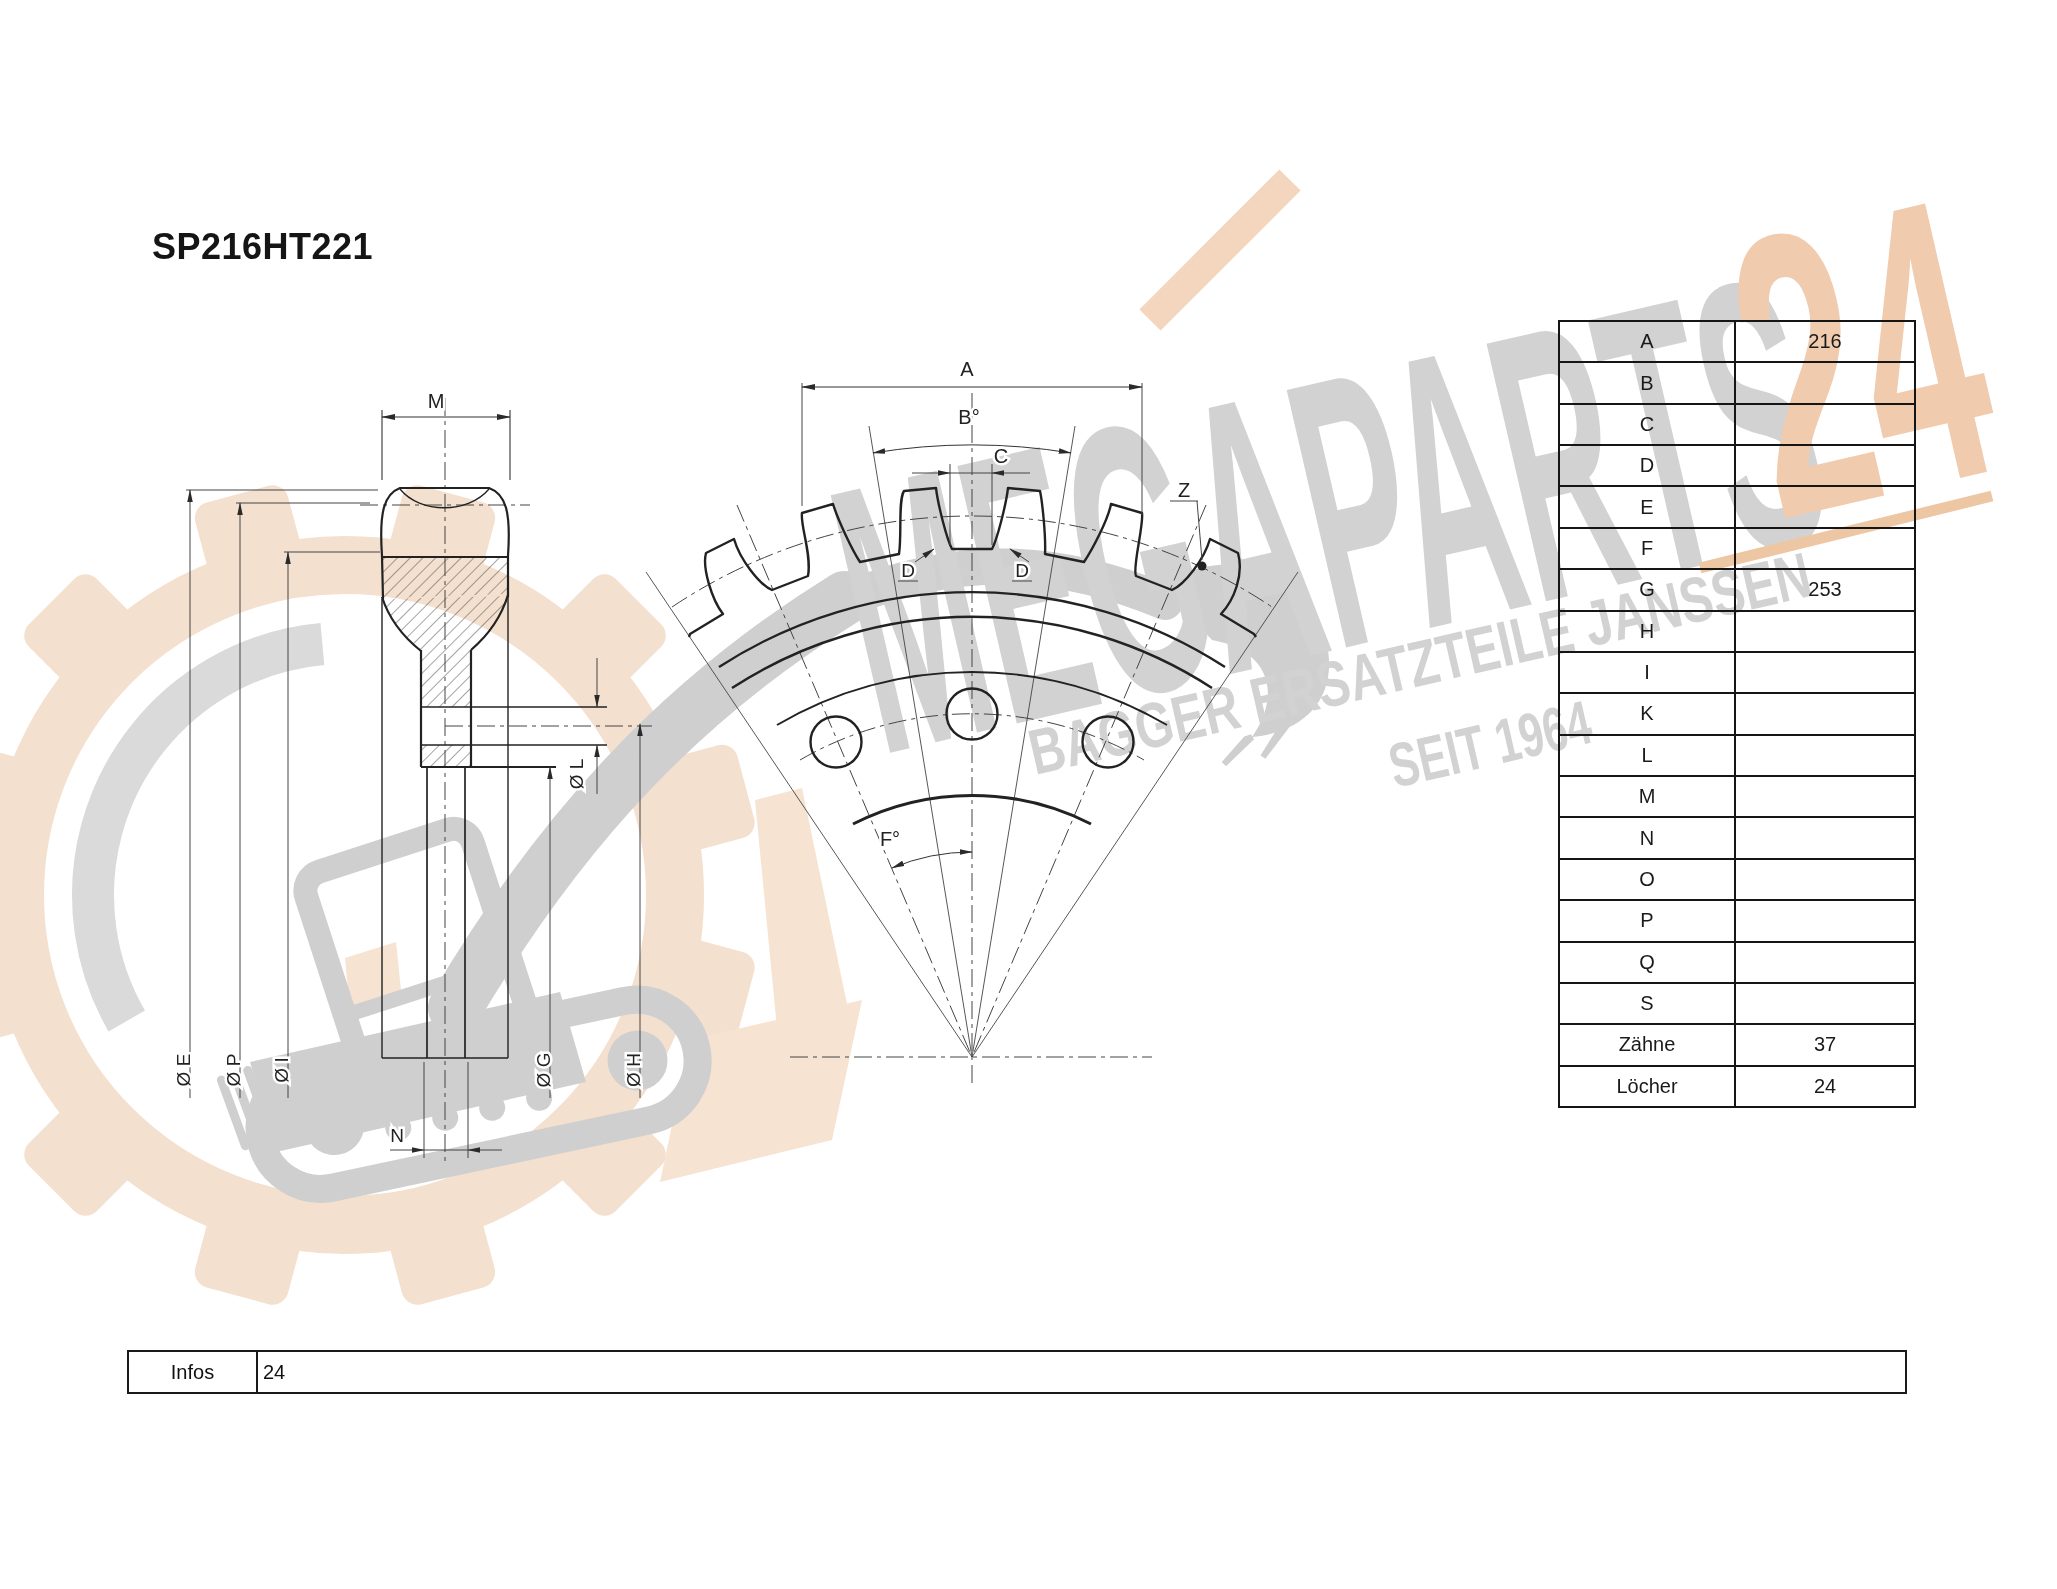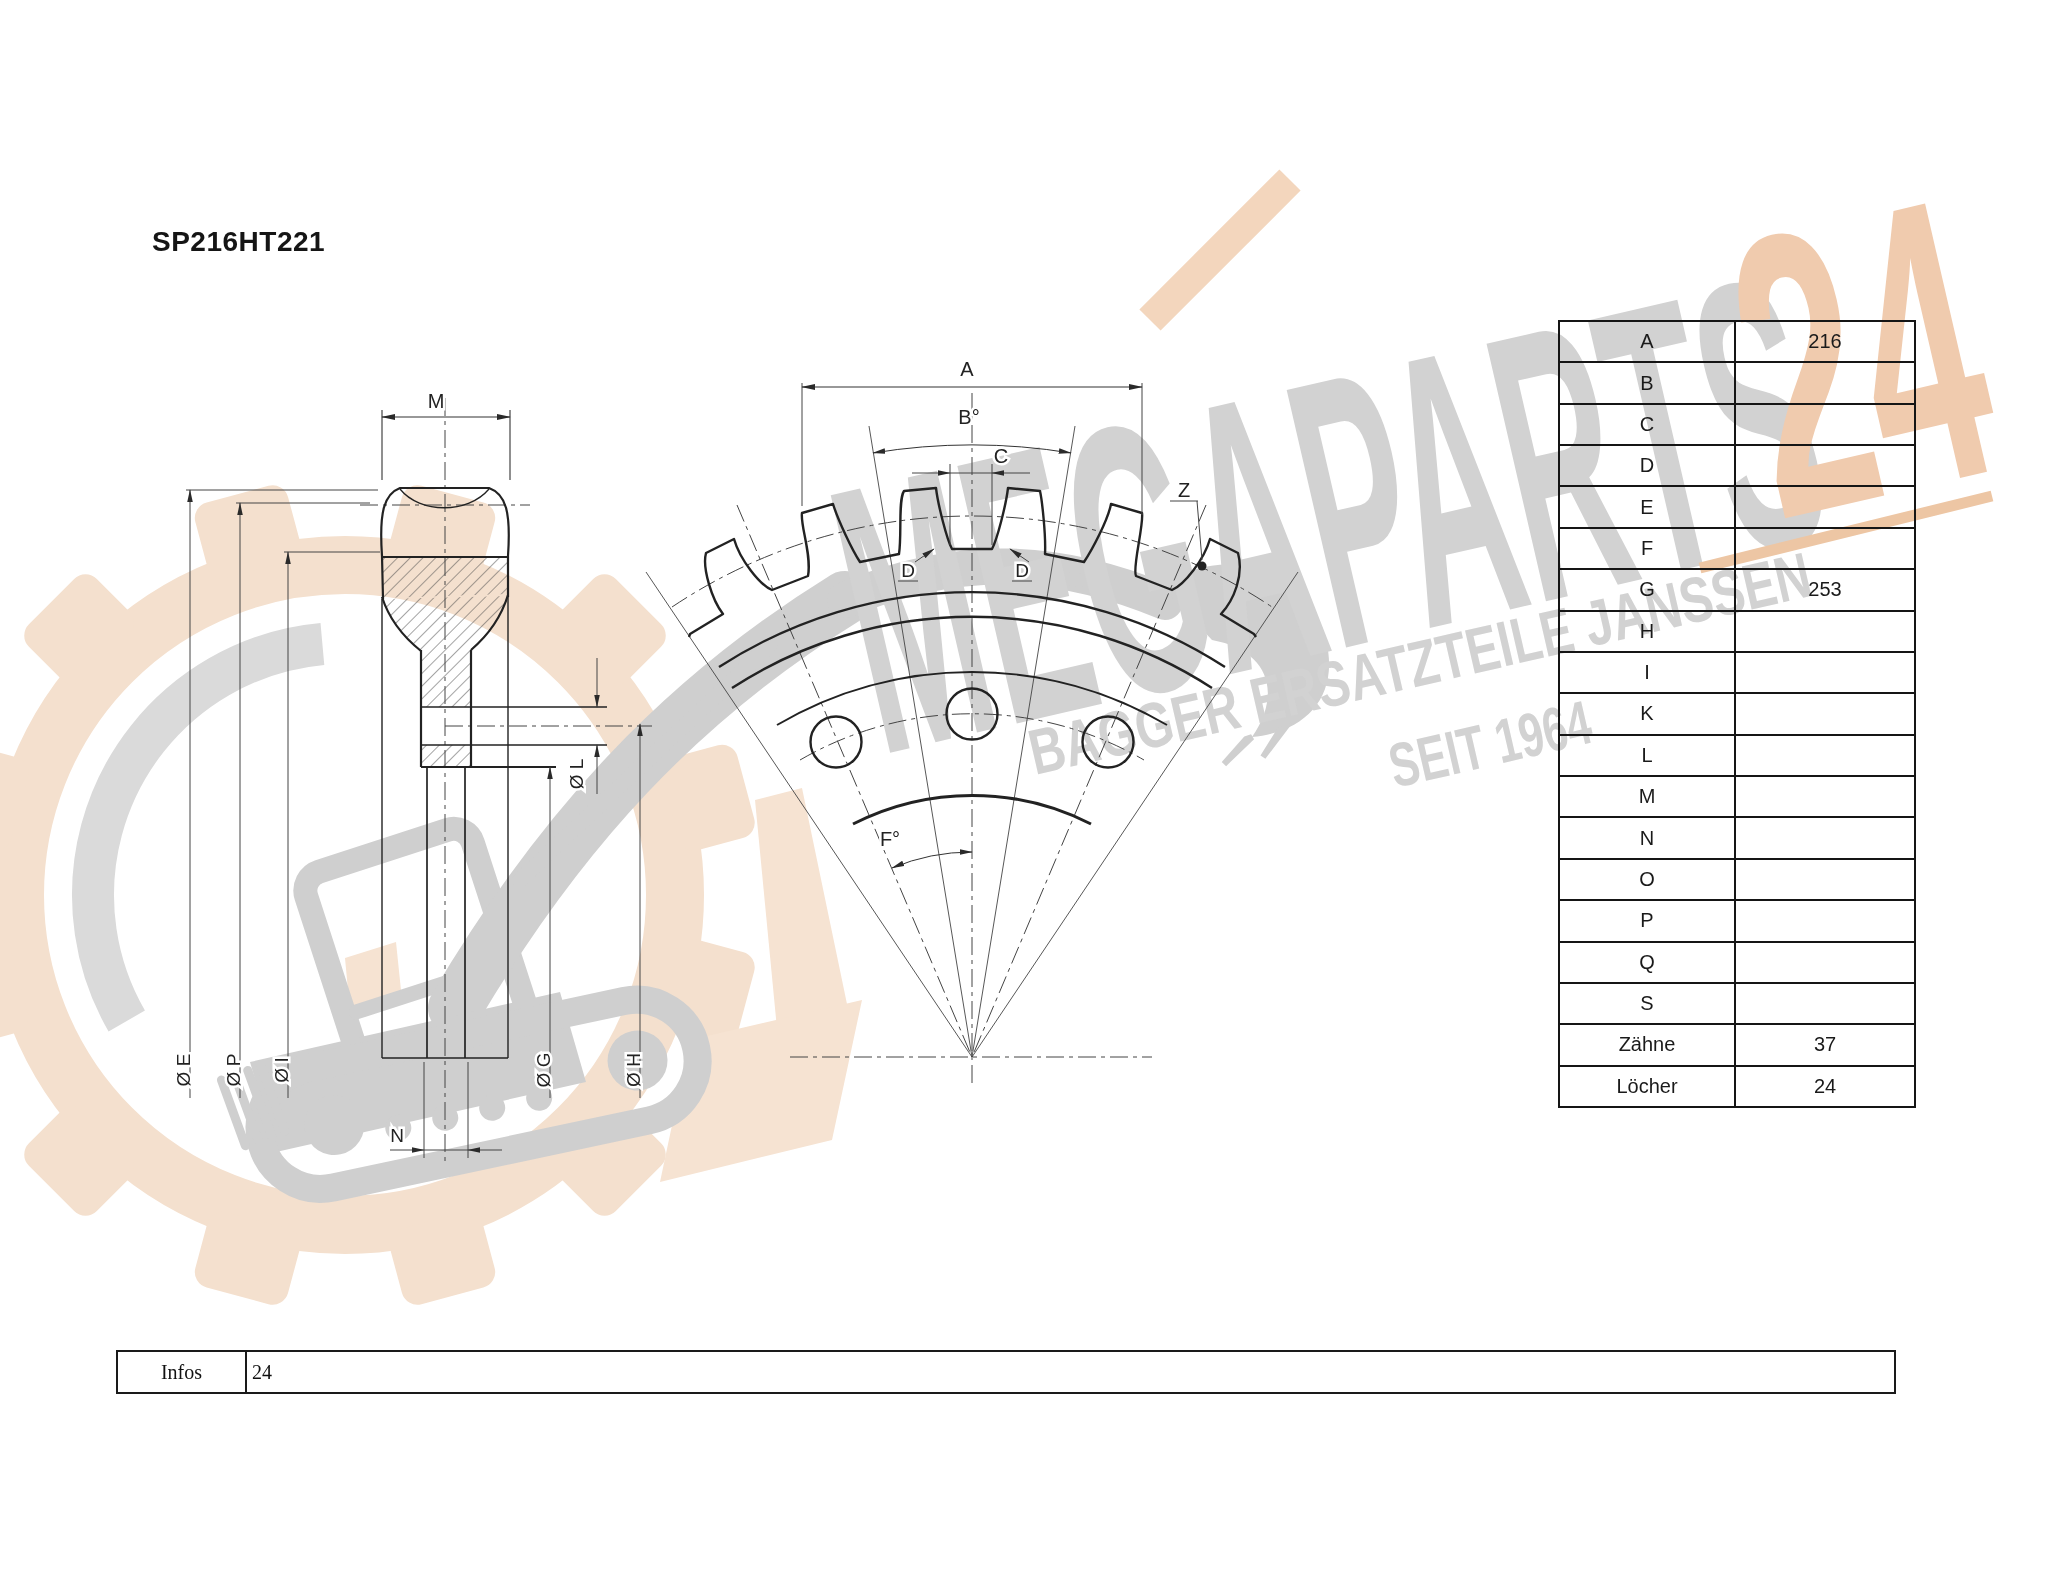--- a/index.html
+++ b/index.html
@@ -1,30 +1,30 @@
 <!DOCTYPE html>
 <html><head>
 <meta charset="utf-8">
 <style>
   html,body{margin:0;padding:0;background:#ffffff;}
   body{width:2057px;height:1589px;position:relative;overflow:hidden;
        font-family:"Liberation Sans", sans-serif;color:#111;}
   #stage{position:absolute;inset:0;}
   svg{position:absolute;left:0;top:0;}
-  .page-title{position:absolute;left:152px;top:226px;font-size:28px;font-weight:700;
+  .page-title{position:absolute;left:152px;top:226px;font-size:36px;font-weight:700;
               letter-spacing:.5px;color:#151515;}
   
   .dim-table{position:absolute;left:1558px;top:320px;width:356px;height:786px;
              display:grid;grid-template-columns:176px 1fr;grid-template-rows:repeat(19,1fr);
              border:1px solid #151515;background:transparent;}
   .dim-table .cell{border:1px solid #151515;display:flex;align-items:center;
                    justify-content:center;font-size:20px;color:#1a1a1a;background:transparent;}
   
-  .infos-bar{position:absolute;left:116px;top:1350px;width:1776px;height:40px;
-             border:2px solid #1a1a1a;display:grid;grid-template-columns:129px 1fr;font-family:Liberation Serif, serif;}
+  .infos-bar{position:absolute;left:127px;top:1350px;width:1776px;height:40px;
+             border:2px solid #1a1a1a;display:grid;grid-template-columns:129px 1fr;}
   .infos-bar .label{border-right:2px solid #1a1a1a;display:flex;align-items:center;
                     justify-content:center;font-size:20px;}
   .infos-bar .value{display:flex;align-items:center;padding-left:5px;font-size:20px;}
   text{font-family:"Liberation Sans", sans-serif;}
   .dimlabel{font-size:20px;fill:#222;paint-order:stroke;stroke:#fff;stroke-width:5px;}
   .dimlabel-sm{font-size:19px;fill:#222;paint-order:stroke;stroke:#fff;stroke-width:5px;}
 </style>
 </head>
 <body>
 

